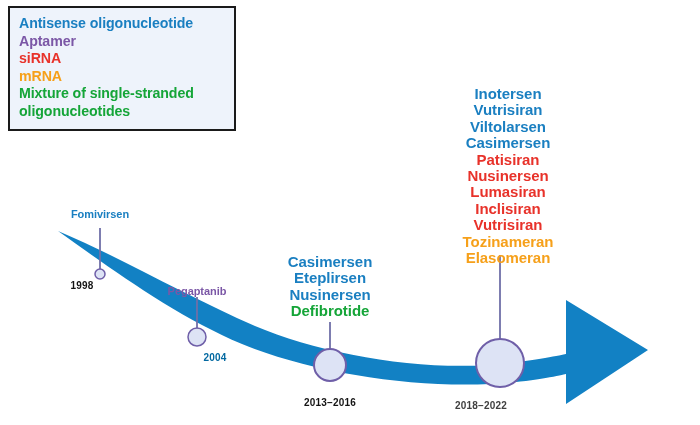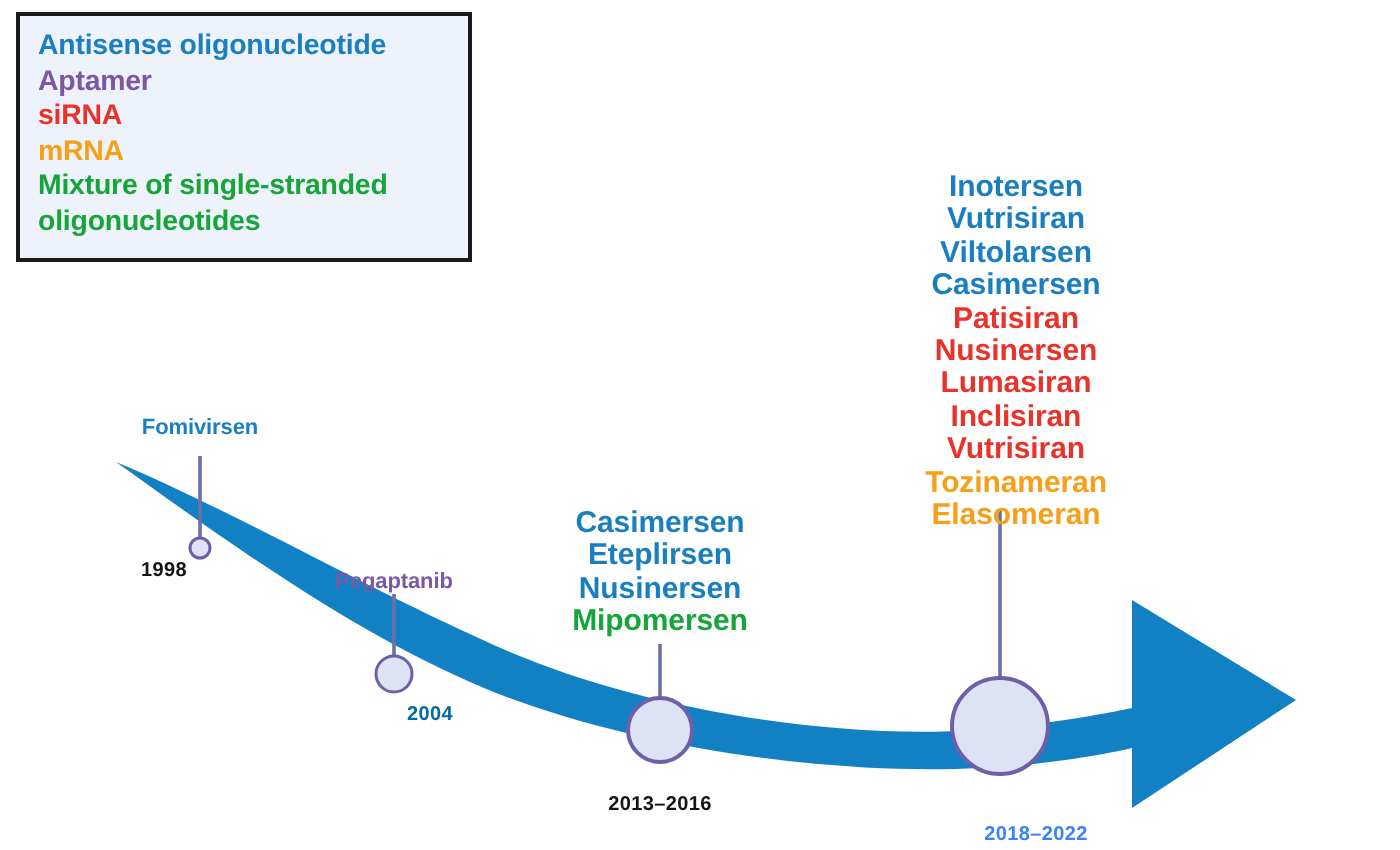--- a/index.html
+++ b/index.html
@@ -135,23 +135,23 @@
       </div>
       <div class="year" style="left: 185px; top: 352px; color: #0369a1; margin-left: 30px;">2004</div>
       <div class="drug-group" style="left: 197px; top: 283px;">
         <div class="drug single" style="color: rgb(123, 87, 166);">Pegaptanib</div>
       </div>
       <div class="year" style="left: 330px; top: 397px; color: rgb(20, 20, 20);">2013–2016</div>
       <div class="drug-group" style="left: 330px; top: 254px;">
         <div class="drug" style="color: rgb(26, 127, 193);">Casimersen</div>
         <div class="drug" style="color: rgb(26, 127, 193);">Eteplirsen</div>
         <div class="drug" style="color: rgb(26, 127, 193);">Nusinersen</div>
-        <div class="drug" style="color: rgb(21, 165, 56);">Mipomersen</div>
+        <div class="drug" style="color: rgb(21, 165, 56);">Defibrotide</div>
       </div>
-      <div class="year" style="left: 518px; top: 400px; color: #3b82f6; margin-top: 12px;">2018–2022</div>
+      <div class="year" style="left: 481px; top: 400px; color: #404040;">2018–2022</div>
       <div class="drug-group" style="left: 508px; top: 86px;">
         <div class="drug" style="color: rgb(26, 127, 193);">Inotersen</div>
         <div class="drug" style="color: rgb(26, 127, 193);">Vutrisiran</div>
         <div class="drug" style="color: rgb(26, 127, 193);">Viltolarsen</div>
         <div class="drug" style="color: rgb(26, 127, 193);">Casimersen</div>
         <div class="drug" style="color: rgb(232, 50, 42);">Patisiran</div>
         <div class="drug" style="color: rgb(232, 50, 42);">Nusinersen</div>
         <div class="drug" style="color: rgb(232, 50, 42);">Lumasiran</div>
         <div class="drug" style="color: rgb(232, 50, 42);">Inclisiran</div>
         <div class="drug" style="color: rgb(232, 50, 42);">Vutrisiran</div>

